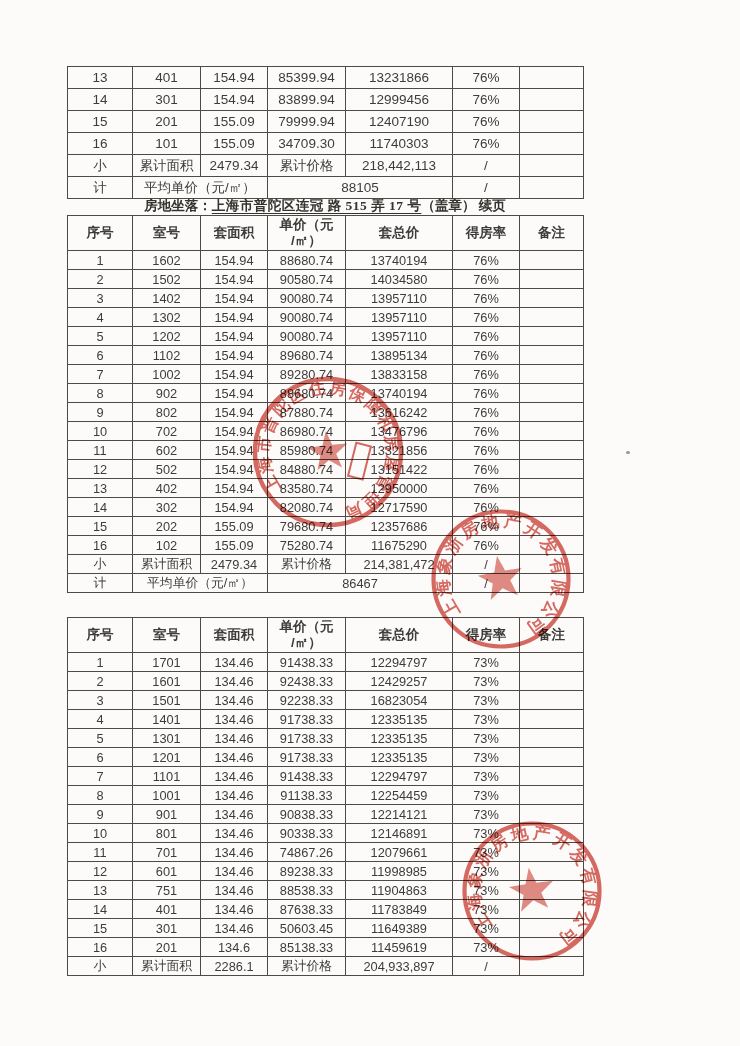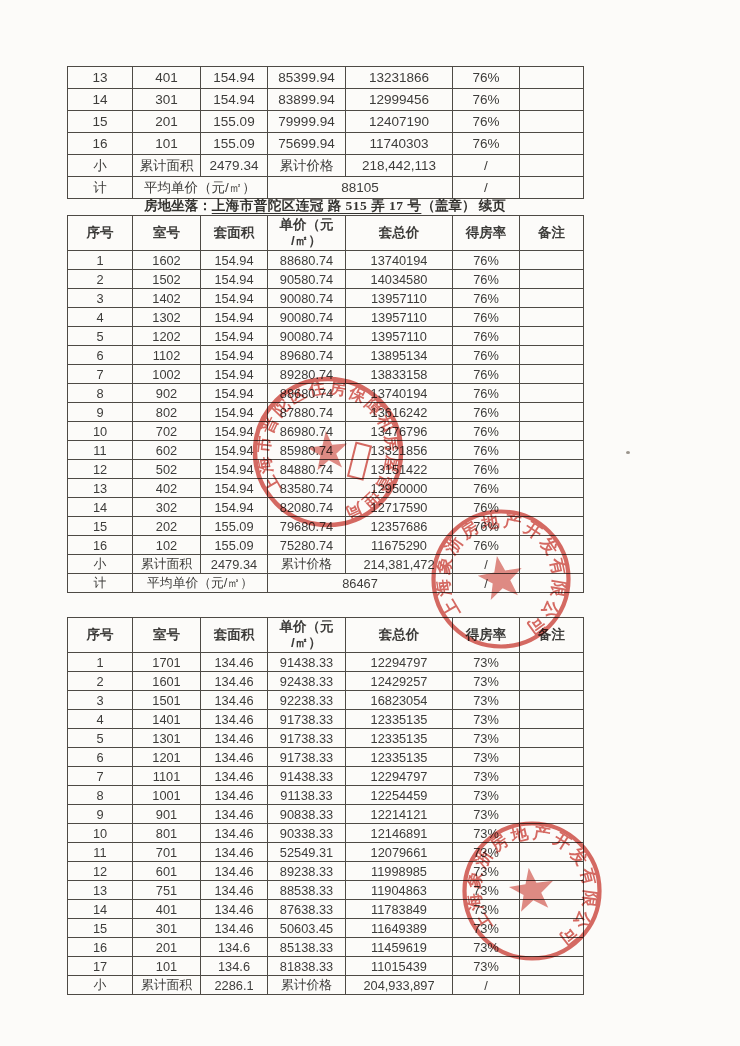--- a/index.html
+++ b/index.html
@@ -80,21 +80,21 @@
           <td>155.09</td>
           <td>79999.94</td>
           <td>12407190</td>
           <td>76%</td>
           <td></td>
         </tr>
         <tr>
           <td>16</td>
           <td>101</td>
           <td>155.09</td>
-          <td>75699.94</td>
+          <td>34709.30</td>
           <td>11740303</td>
           <td>76%</td>
           <td></td>
         </tr>
       </tbody>
     <tbody>
       <tr>
         <td>小</td>
         <td class="b">累计面积</td>
         <td>2479.34</td>
@@ -416,21 +416,21 @@
           <td>134.46</td>
           <td>90338.33</td>
           <td>12146891</td>
           <td>73%</td>
           <td></td>
         </tr>
         <tr>
           <td>11</td>
           <td>701</td>
           <td>134.46</td>
-          <td>52549.31</td>
+          <td>74867.26</td>
           <td>12079661</td>
           <td>73%</td>
           <td></td>
         </tr>
         <tr>
           <td>12</td>
           <td>601</td>
           <td>134.46</td>
           <td>89238.33</td>
           <td>11998985</td>
@@ -463,29 +463,20 @@
           <td>11649389</td>
           <td>73%</td>
           <td></td>
         </tr>
         <tr>
           <td>16</td>
           <td>201</td>
           <td>134.6</td>
           <td>85138.33</td>
           <td>11459619</td>
-          <td>73%</td>
-          <td></td>
-        </tr>
-        <tr>
-          <td>17</td>
-          <td>101</td>
-          <td>134.6</td>
-          <td>81838.33</td>
-          <td>11015439</td>
           <td>73%</td>
           <td></td>
         </tr>
       </tbody>
     <tbody>
       <tr>
         <td>小</td>
         <td class="b">累计面积</td>
         <td>2286.1</td>
         <td class="b">累计价格</td>

